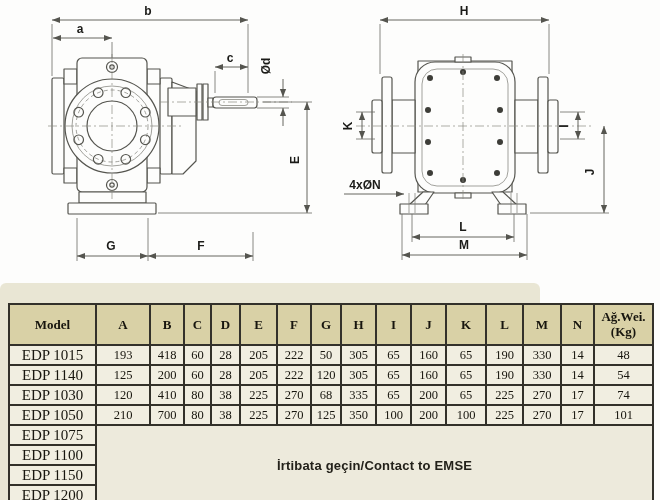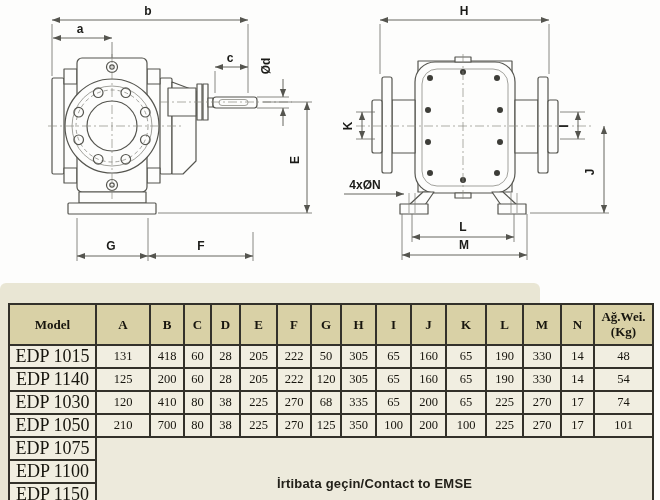--- a/index.html
+++ b/index.html
@@ -18,21 +18,21 @@
   
   .panel{position:absolute;left:0;top:283px;width:540px;height:217px;background:#e9e6d4;
          border-radius:6px 6px 0 0;}
   table.spec{position:absolute;left:8px;top:20px;width:644px;height:188px;
          border-collapse:collapse;table-layout:fixed;background:#f1eee1;}
   table.spec th,table.spec td{border:2px solid #33312a;text-align:center;vertical-align:middle;
          padding:0;overflow:hidden;color:#17150e;}
   table.spec th{background:#d9d1a6;font:bold 13px "Liberation Serif",serif;height:39px;}
   table.spec th.wh{font-size:13px;line-height:1.15;}
   table.spec td{font:12.5px "Liberation Serif",serif;height:18px;background:#f1eee1;}
-  table.spec td.model{font-size:18px;}
+  table.spec td.model{font-size:15px;}
   table.spec td.contact{background:#edeadc;font:bold 13px "Liberation Sans",sans-serif;
          color:#23211a;letter-spacing:.2px;}
 </style>
 </head>
 <body>
 
 <div class="screen">
 
   <div class="drawing-area">
     <svg width="660" height="283" viewBox="0 0 660 283">
@@ -275,21 +275,21 @@
           <th>N</th>
           <th class="wh">
             <span style="display:block">Ağ.Wei.</span>
             <span style="display:block">(Kg)</span>
           </th>
         </tr>
       </thead>
       <tbody>
         <tr>
           <td class="model">EDP 1015</td>
-          <td>131</td>
+          <td>193</td>
           <td>418</td>
           <td>60</td>
           <td>28</td>
           <td>205</td>
           <td>222</td>
           <td>50</td>
           <td>305</td>
           <td>65</td>
           <td>160</td>
           <td>65</td>

